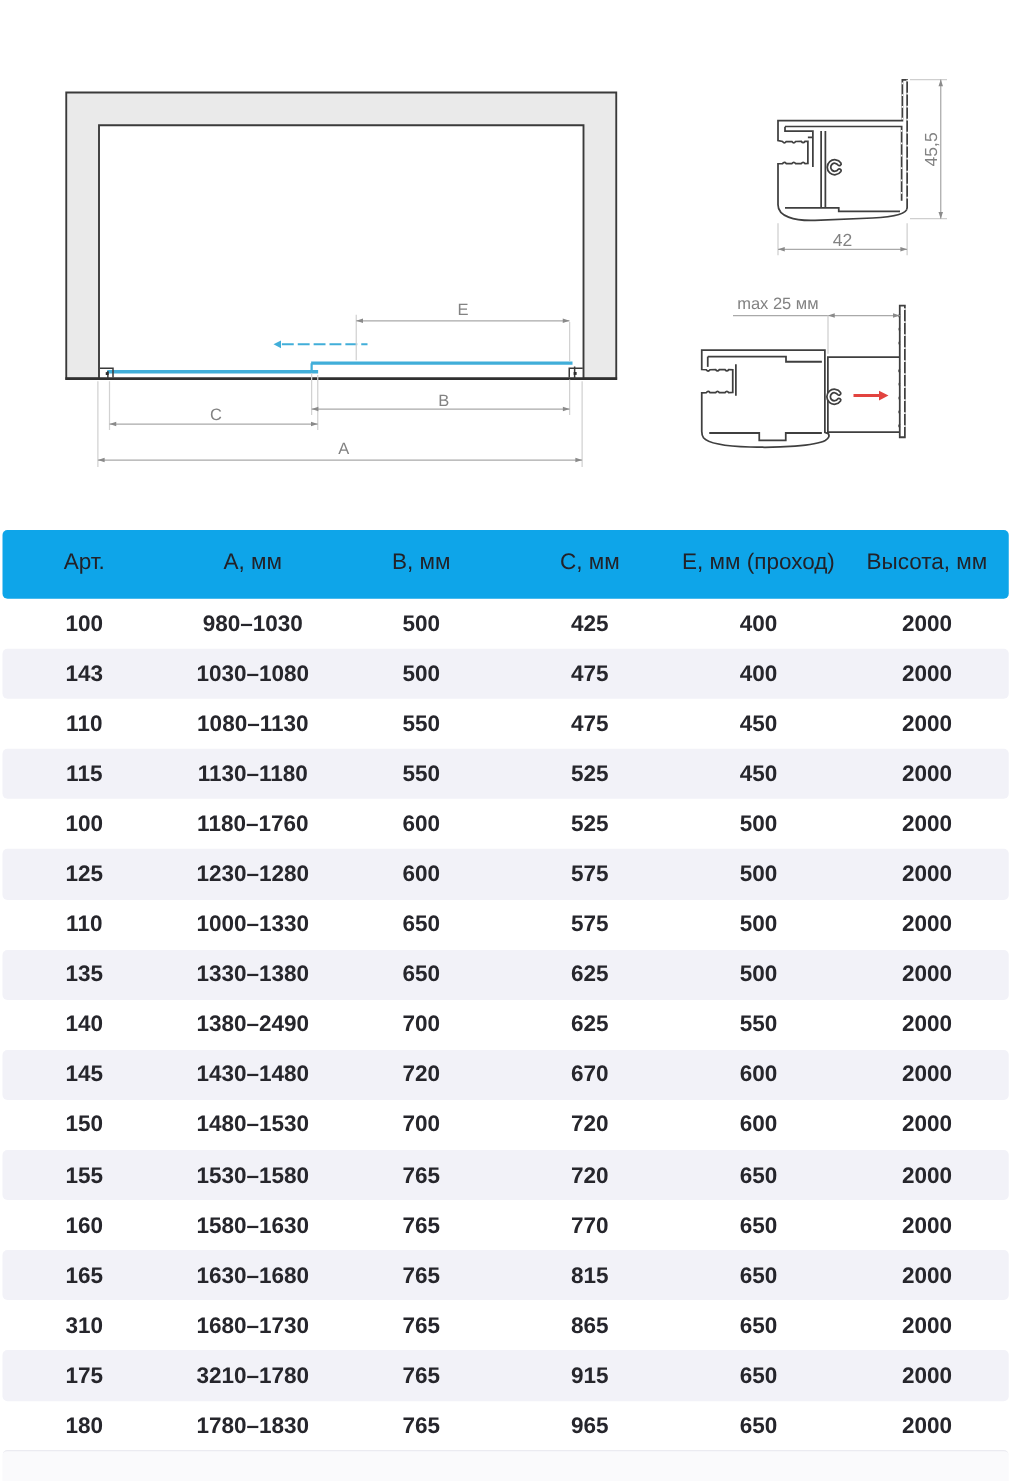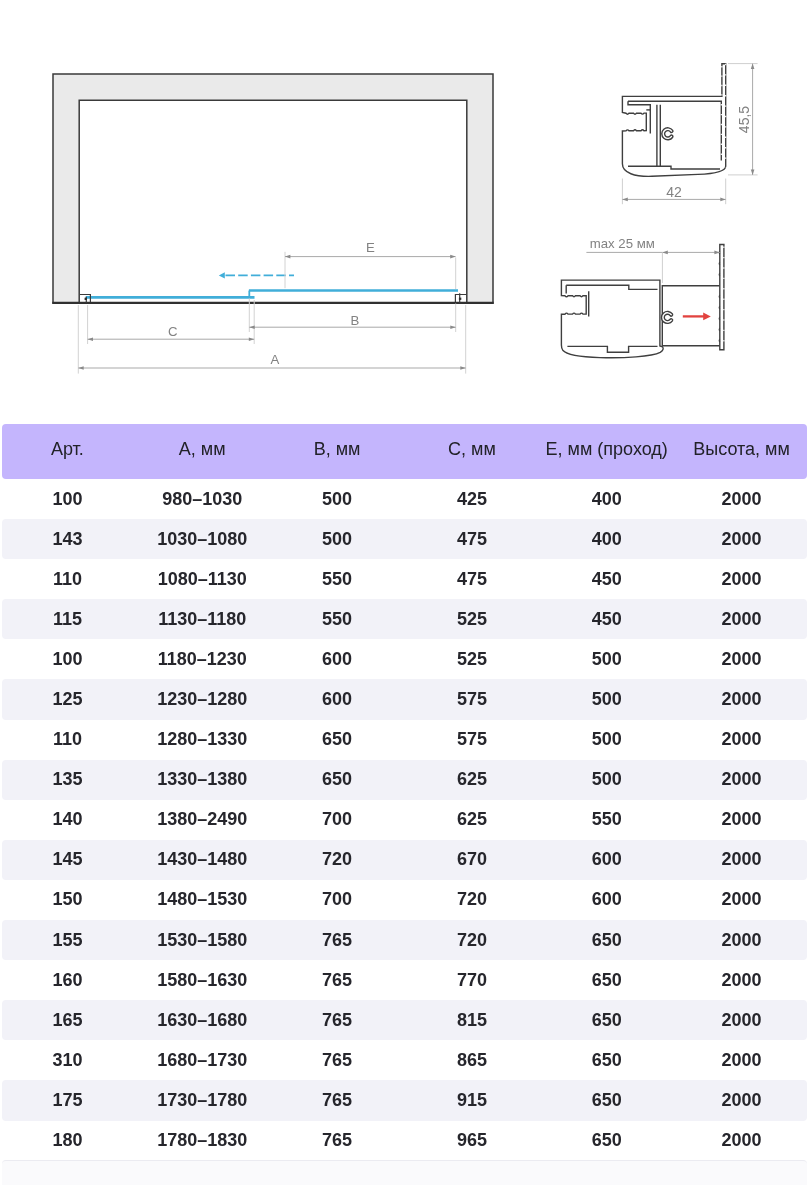--- a/index.html
+++ b/index.html
@@ -1,20 +1,20 @@
 <!DOCTYPE html>
 <html><head>
 <meta charset="utf-8">
 <style>
   html,body{margin:0;padding:0;}
   body{width:809px;height:1185px;background:#ffffff;overflow:hidden;position:relative;
        font-family:"Liberation Sans", sans-serif;}
   #diagram{position:absolute;left:0;top:0;}
   .thead{position:absolute;left:2px;right:2px;top:423.8px;height:55.2px;
-         background:#c4b5fd;border-radius:4px;}
+         background:#0ea5e9;border-radius:4px;}
   .rows{position:absolute;left:2px;right:2px;top:479px;font-weight:bold;}
   .row{height:40.1px;border-radius:4px;}
   .row:nth-child(even){background:#f2f2f8;}
   .cells{display:flex;margin:0 -2px;height:100%;align-items:center;}
   .cells div{width:134.83px;text-align:center;font-size:18px;color:#26262c;}
   .thead .cells div{font-size:18px;color:#222228;position:relative;top:-2.3px;}
   .lastband{position:absolute;left:2px;right:2px;top:1160px;height:24px;
             background:#fafafc;border-top:1px solid #ebebf1;border-radius:4px 4px 0 0;}
 </style>
 </head>
@@ -226,41 +226,41 @@
         <div>1130–1180</div>
         <div>550</div>
         <div>525</div>
         <div>450</div>
         <div>2000</div>
       </div>
     </div>
   <div class="row">
       <div class="cells">
         <div>100</div>
-        <div>1180–1230</div>
+        <div>1180–1760</div>
         <div>600</div>
         <div>525</div>
         <div>500</div>
         <div>2000</div>
       </div>
     </div>
   <div class="row">
       <div class="cells">
         <div>125</div>
         <div>1230–1280</div>
         <div>600</div>
         <div>575</div>
         <div>500</div>
         <div>2000</div>
       </div>
     </div>
   <div class="row">
       <div class="cells">
         <div>110</div>
-        <div>1280–1330</div>
+        <div>1000–1330</div>
         <div>650</div>
         <div>575</div>
         <div>500</div>
         <div>2000</div>
       </div>
     </div>
   <div class="row">
       <div class="cells">
         <div>135</div>
         <div>1330–1380</div>
@@ -336,21 +336,21 @@
         <div>1680–1730</div>
         <div>765</div>
         <div>865</div>
         <div>650</div>
         <div>2000</div>
       </div>
     </div>
   <div class="row">
       <div class="cells">
         <div>175</div>
-        <div>1730–1780</div>
+        <div>3210–1780</div>
         <div>765</div>
         <div>915</div>
         <div>650</div>
         <div>2000</div>
       </div>
     </div>
   <div class="row">
       <div class="cells">
         <div>180</div>
         <div>1780–1830</div>

